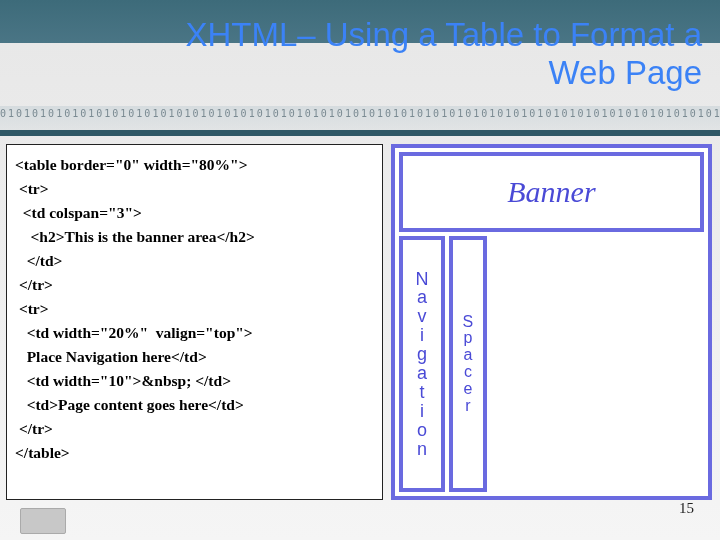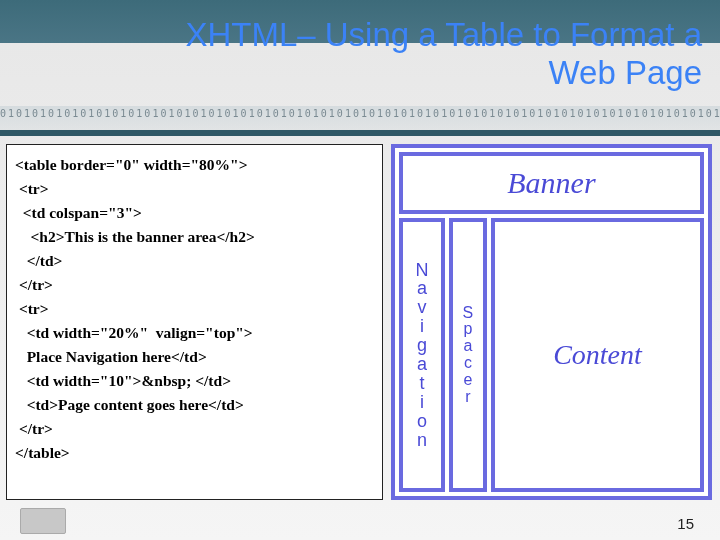--- a/index.html
+++ b/index.html
@@ -77,21 +77,21 @@
   }
   .diagram-cell {
     border: 4px solid #6a6ae0;
     background: #fff;
     display: flex;
     align-items: center;
     justify-content: center;
     color: #4a4ad6;
   }
   .banner-cell {
-    height: 62px;
+    height: 80px;
     font-size: 30px;
     font-style: italic;
     font-family: "Times New Roman", serif;
   }
   .diagram-row {
     flex: 1;
     display: flex;
     gap: 4px;
   }
   .nav-cell {
@@ -111,25 +111,25 @@
   .content-cell {
     flex: 1;
     font-size: 28px;
     font-style: italic;
     font-family: "Times New Roman", serif;
   }
   .vtext { display:flex; flex-direction:column; align-items:center; }
   .vtext span { display:block; }
   .page-num {
     position: absolute;
-    bottom: 8px;
+    bottom: 23px;
     right: 26px;
     font-size: 15px;
     color: #222;
-    font-family: Liberation Sans, sans-serif;
+    font-family: Liberation Serif, serif;
   }
   .footer-tab {
     position: absolute;
     left: 20px;
     bottom: 6px;
     width: 46px;
     height: 26px;
     background: #c8c8c8;
     border: 1px solid #aaa;
     border-radius: 2px;
@@ -179,20 +179,19 @@
       <div class="diagram-cell spacer-cell">
         <div class="vtext">
             <span>S</span>
             <span>p</span>
             <span>a</span>
             <span>c</span>
             <span>e</span>
             <span>r</span>
           </div>
       </div>
-      <div class="diagram-cell content-cell">Content</div>
     </div>
   </div>
 
 </div>
 
 <div class="footer-tab"></div>
 <div class="page-num">15</div>
 
 </body></html>

